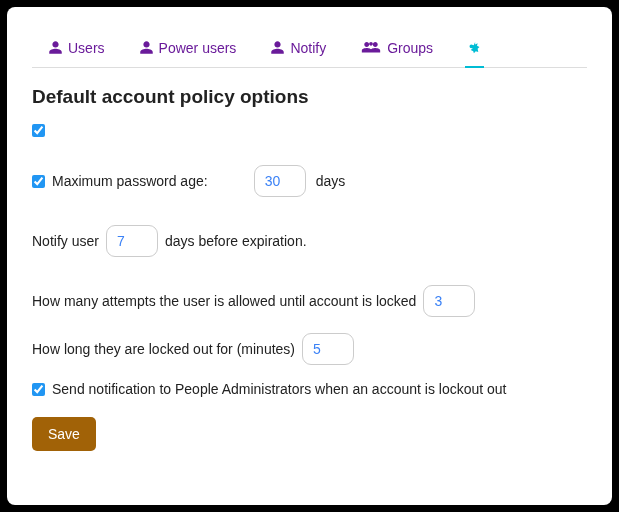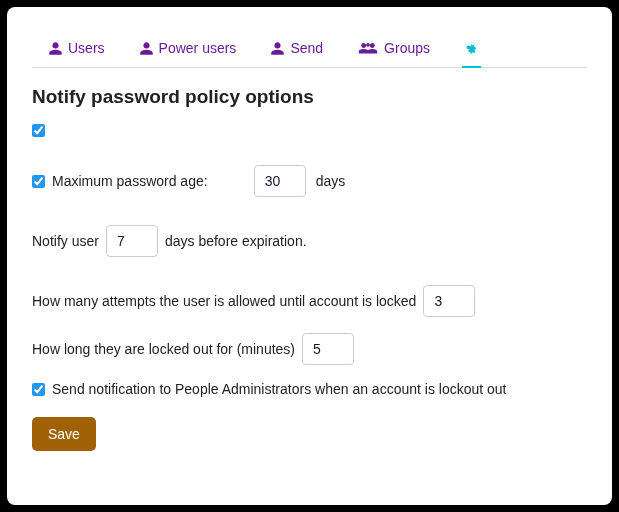--- a/index.html
+++ b/index.html
@@ -19,21 +19,21 @@
       padding: 25px 25px 20px 25px;
     }
     .tabs {
       display: flex;
       border-bottom: 1px solid #ddd;
       gap: 30px;
       padding: 0 14px;
     }
     .tab {
       display: flex;
-      align-items: flex-end;
+      align-items: flex-start;
       gap: 5px;
       padding: 8px 2px 10px 2px;
       font-size: 14px;
       color: #6a1b9a;
       cursor: pointer;
       border-bottom: 2px solid transparent;
       margin-bottom: -1px;
     }
     .tab.active {
       color: #00bcd4;
@@ -59,25 +59,25 @@
     .row.big-gap { margin-bottom: 28px; }
     .row.wide { gap: 46px; }
     .checkbox {
       width: 13px;
       height: 13px;
       accent-color: #2196f3;
       flex-shrink: 0;
     }
     input[type="text"] {
       border: 1px solid #ccc;
-      border-radius: 4px;
+      border-radius: 9px;
       padding: 7px 10px;
       font-size: 14px;
       width: 52px;
-      color: #0f172a;
+      color: #3b82f6;
     }
     .btn-save {
       background: #a16207;
       color: #fff;
       border: none;
       border-radius: 5px;
       padding: 9px 16px;
       font-size: 14px;
       cursor: pointer;
       margin-top: 4px;
@@ -98,37 +98,37 @@
     <div class="tab">
       <svg viewBox="0 0 24 24">
           <path d="M12 12c2.7 0 5-2.3 5-5s-2.3-5-5-5-5 2.3-5 5 2.3 5 5 5zm0 2c-3.3 0-10 1.7-10 5v3h20v-3c0-3.3-6.7-5-10-5z"></path>
         </svg>
       <span>Power users</span>
     </div>
     <div class="tab">
       <svg viewBox="0 0 24 24">
           <path d="M12 12c2.7 0 5-2.3 5-5s-2.3-5-5-5-5 2.3-5 5 2.3 5 5 5zm0 2c-3.3 0-10 1.7-10 5v3h20v-3c0-3.3-6.7-5-10-5z"></path>
         </svg>
-      <span>Send</span>
+      <span>Notify</span>
     </div>
     <div class="tab groups">
       <svg viewBox="0 0 36 24">
           <path d="M11 11c2.2 0 4-1.8 4-4s-1.8-4-4-4-4 1.8-4 4 1.8 4 4 4zm0 2c-2.7 0-8 1.3-8 4v3h16v-3c0-2.7-5.3-4-8-4zM25 11c2.2 0 4-1.8 4-4s-1.8-4-4-4-4 1.8-4 4 1.8 4 4 4zm0 2c-2.7 0-8 1.3-8 4v3h16v-3c0-2.7-5.3-4-8-4zM18 9c1.7 0 3-1.3 3-3s-1.3-3-3-3-3 1.3-3 3 1.3 3 3 3z"></path>
         </svg>
       <span>Groups</span>
     </div>
     <div class="tab active">
       <svg viewBox="0 0 24 24">
           <path d="M13 3l-2 5-4 1 2 4-3 3 4 2 1 3 3-3 4 1-1-5 3-3-4-2 1-4-4 2zM7 7a3 3 0 100 6 3 3 0 000-6z"></path>
         </svg>
     </div>
   </div>
 
   <div class="content">
-    <h3>Notify password policy options</h3>
+    <h3>Default account policy options</h3>
 
     <div class="row big-gap">
       <input type="checkbox" class="checkbox" checked="" style="">
     </div>
 
     <div class="row wide big-gap">
       <span style="display:flex;align-items:center;gap:7px;">
         <input type="checkbox" class="checkbox" checked="" style="">
         <span>Maximum password age:</span>
       </span>

